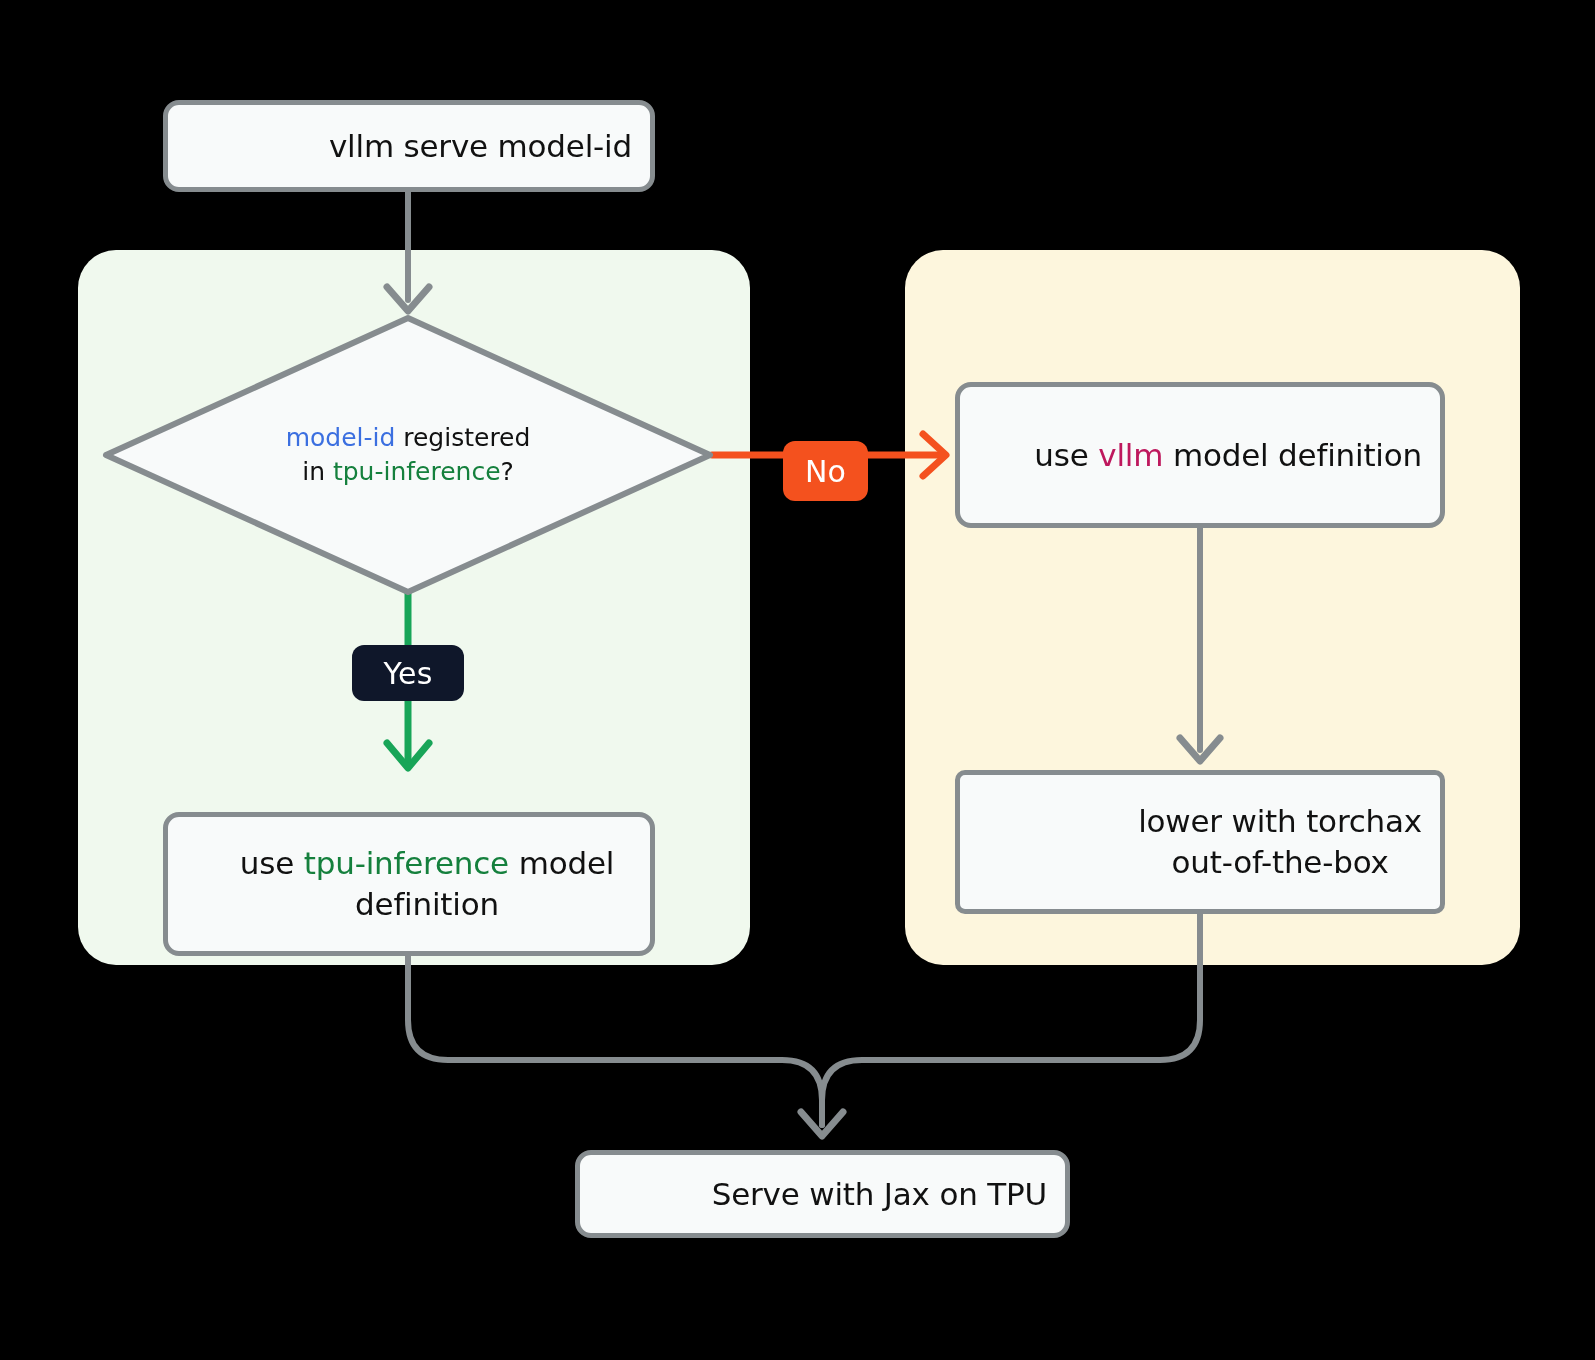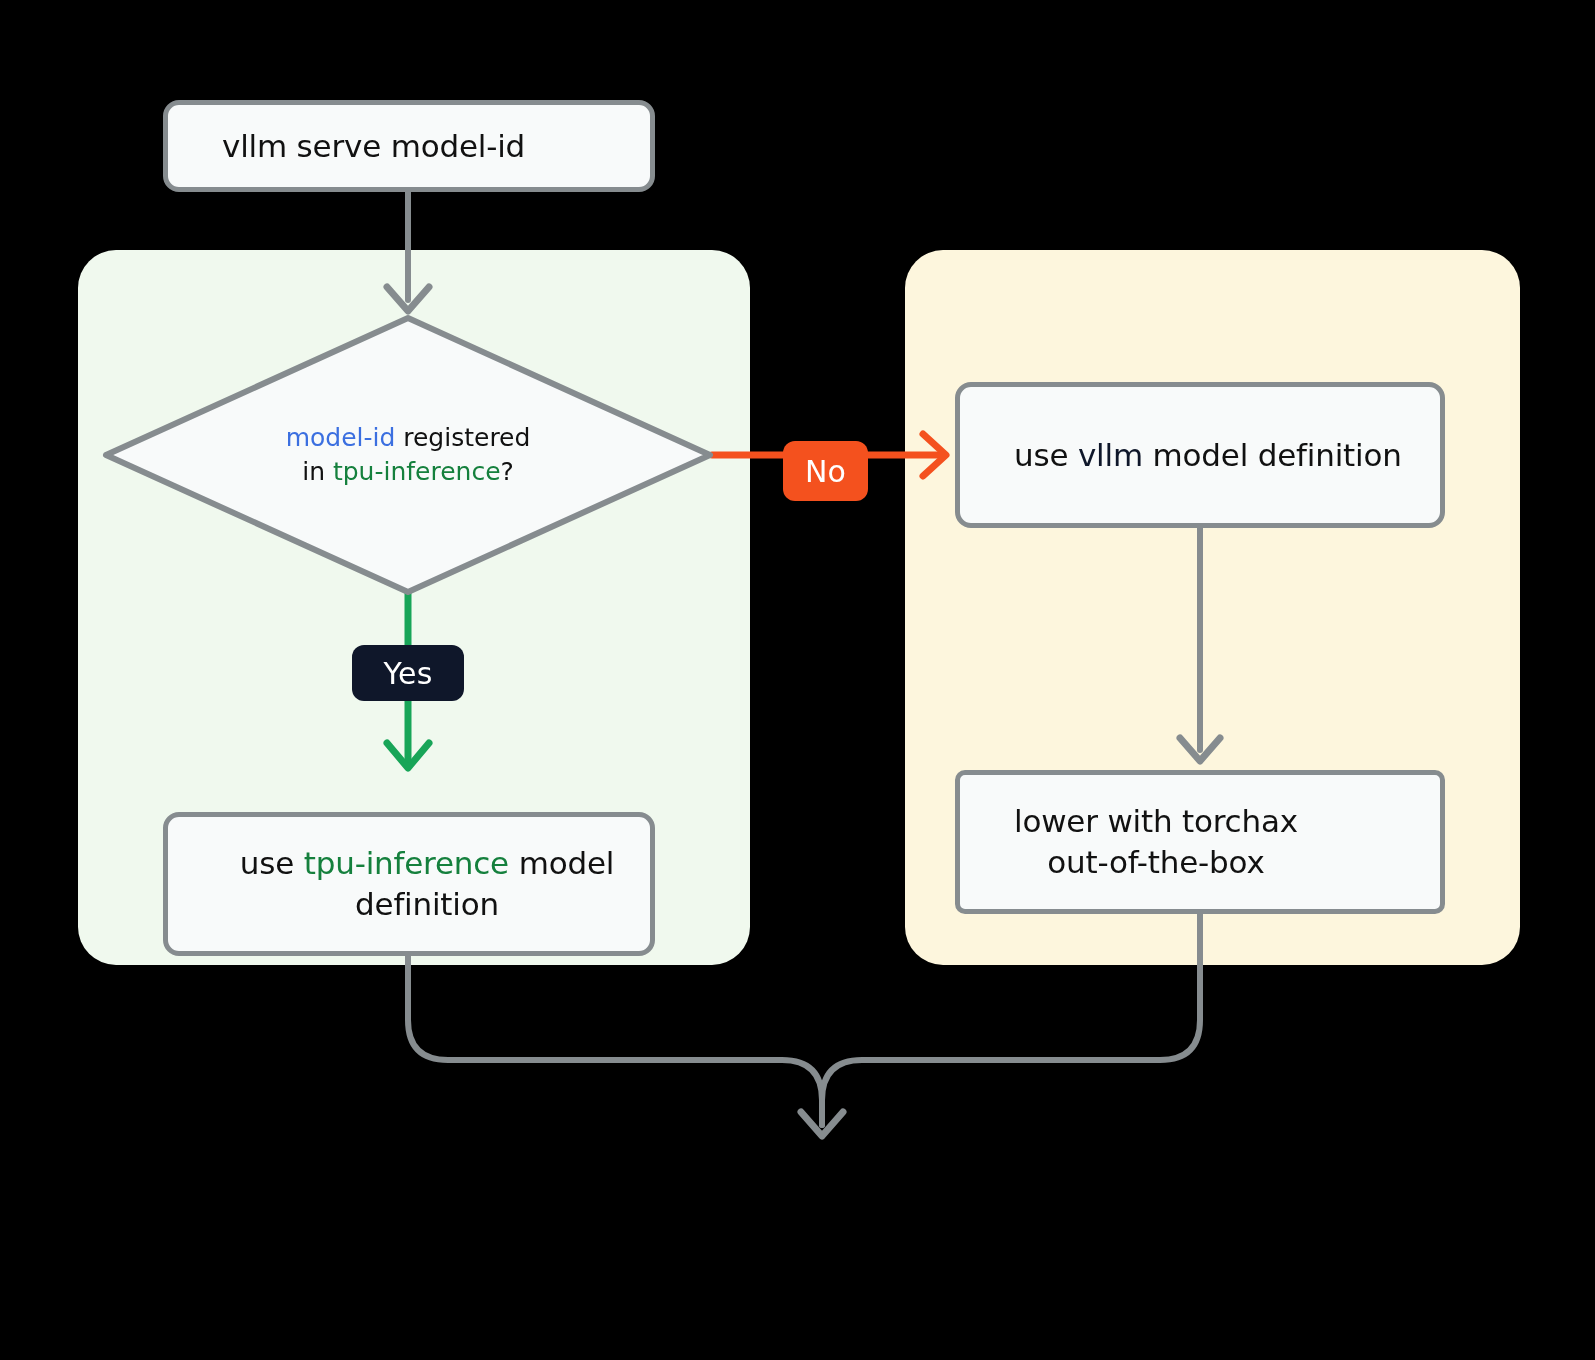--- a/index.html
+++ b/index.html
@@ -33,21 +33,21 @@
 
   
   .node {
     position: absolute;
     box-sizing: border-box;
     background: #F8FAFA;
     border: 5px solid #868C8F;
     border-radius: 16px;
     display: flex;
     align-items: center;
-    justify-content: flex-start;
+    justify-content: flex-end;
     text-align: center;
     color: #111111;
     padding-left: 36px;
   }
   .node-text {
     font-size: 31px;
     line-height: 1.32;
     letter-spacing: -0.2px;
     padding: 0 18px;
     white-space: pre-line;
@@ -82,21 +82,21 @@
     justify-content: center;
     color: #FFFFFF;
     font-size: 30px;
     border-radius: 12px;
     letter-spacing: 0.2px;
   }
 
   
   .tok-blue   { color: #3B6FE0; }
   .tok-green  { color: #15803d; }
-  .tok-orange { color: #0f172a; }
+  .tok-orange { color: #be185d; }
   .tok-dark   { color: #111111; }
 </style>
 </head>
 <body>
 
 <div id="stage">
 
   <div class="group-panel" style="left:78px; top:250px; width:672px; height:715px; background:#F0F9EE;"></div>
   <div class="group-panel" style="left:905px; top:250px; width:615px; height:715px; background:#FDF6DD;"></div>
 
@@ -164,14 +164,17 @@
   </div>
 
   <div class="node" style="left:163px; top:770px; width:492px; height:144px;margin-top:42px;">
     <span class="node-text"><span class="tok-dark">use </span><span class="tok-green">tpu-inference</span><span class="tok-dark"> model definition</span></span>
   </div>
 
   <div class="node" style="left:955px; top:770px; width:490px; height:144px;border-radius:10px;">
     <span class="node-text"><span>lower with torchax</span><br><span>out-of-the-box</span></span>
   </div>
 
+  <div class="node" style="left:575px; top:1150px; width:495px; height:88px;">
+    <span class="node-text">Serve with Jax on TPU</span>
+  </div>
 
 </div>
 
 </body></html>

